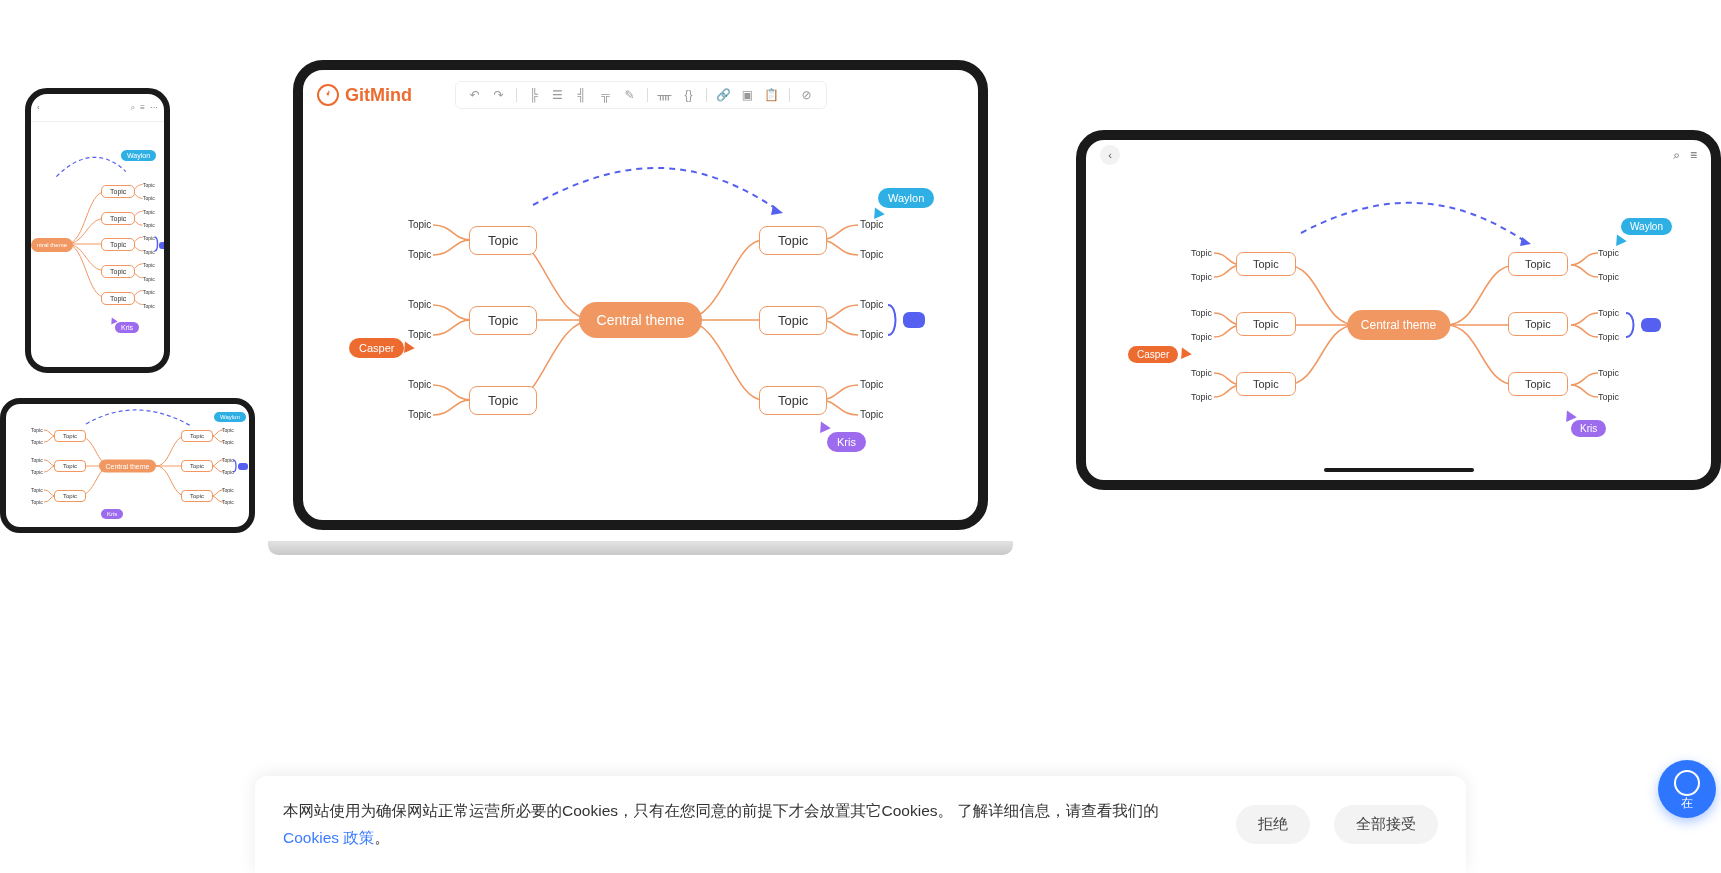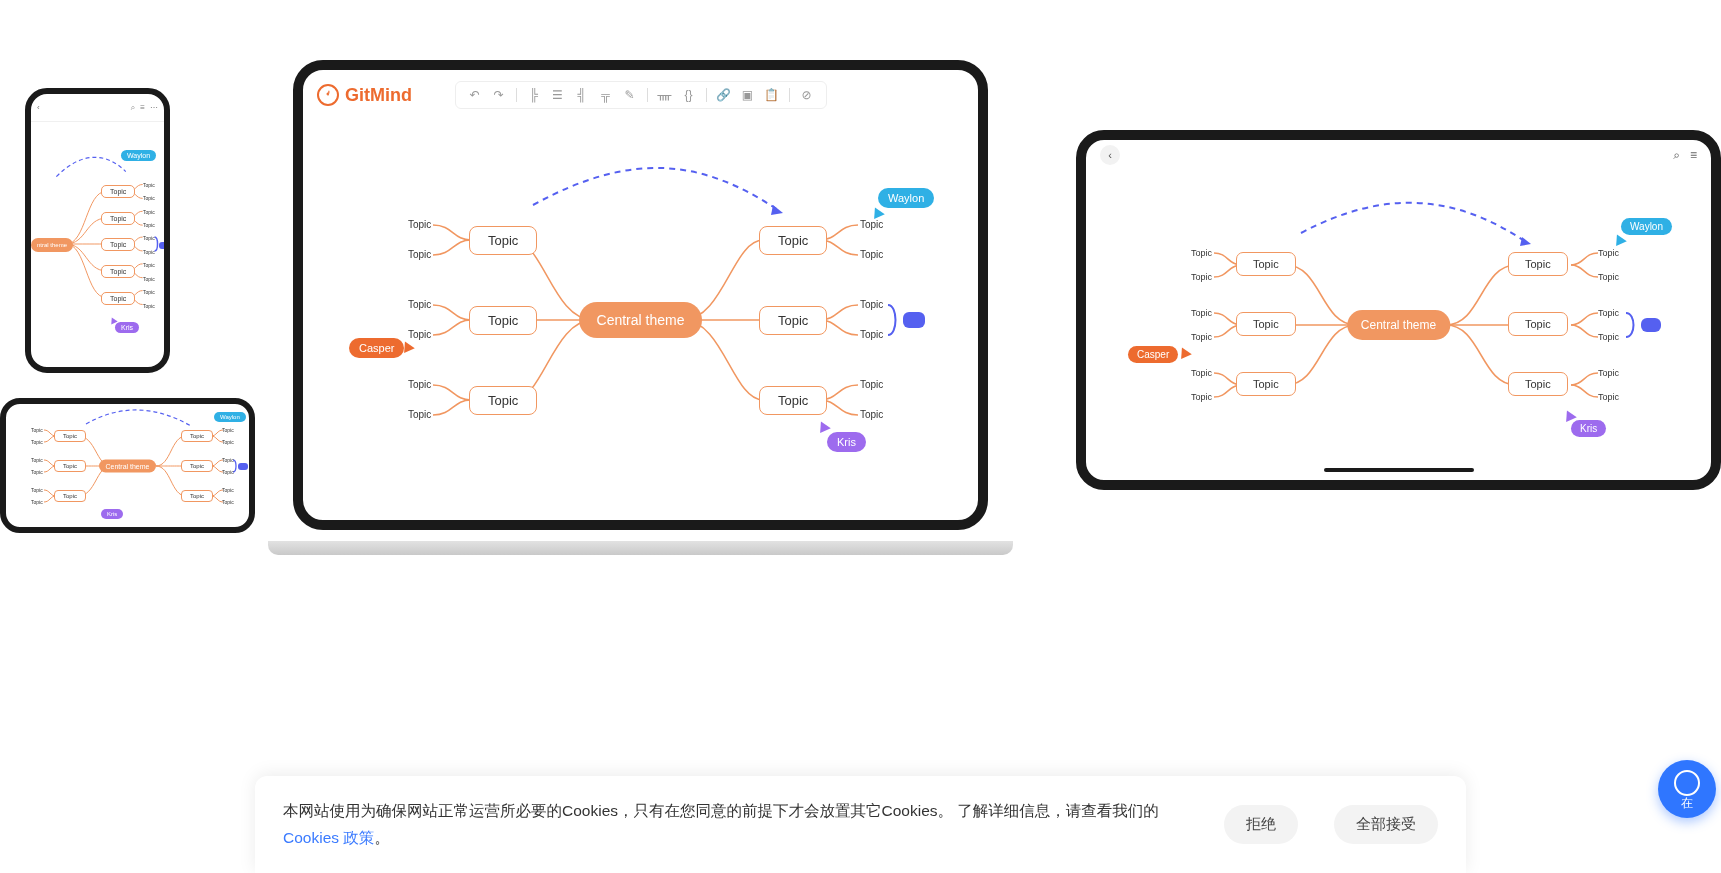--- a/index.html
+++ b/index.html
@@ -201,21 +201,21 @@
   .tablet-home { position:absolute; left:50%; bottom:8px; transform:translateX(-50%); width:150px; height:4px; background:#1a1a1a; border-radius:2px; }
 
   
   .cookie {
     position: absolute;
     left: 255px; right: 255px; bottom: 0;
     background: #fff;
     border-radius: 12px 12px 0 0;
     box-shadow: 0 -2px 18px rgba(0,0,0,.08);
     padding: 22px 28px;
-    display: flex; align-items: center; gap: 36px;
+    display: flex; align-items: center; gap: 24px;
     font-size: 15.5px;
     color: #333;
     line-height: 1.7;
   }
   .cookie .ctext { flex: 1; }
   .cookie a { color: #3b7bff; text-decoration: none; }
   .cookie button {
     border: none;
     background: #f3f3f3;
     color: #444;

